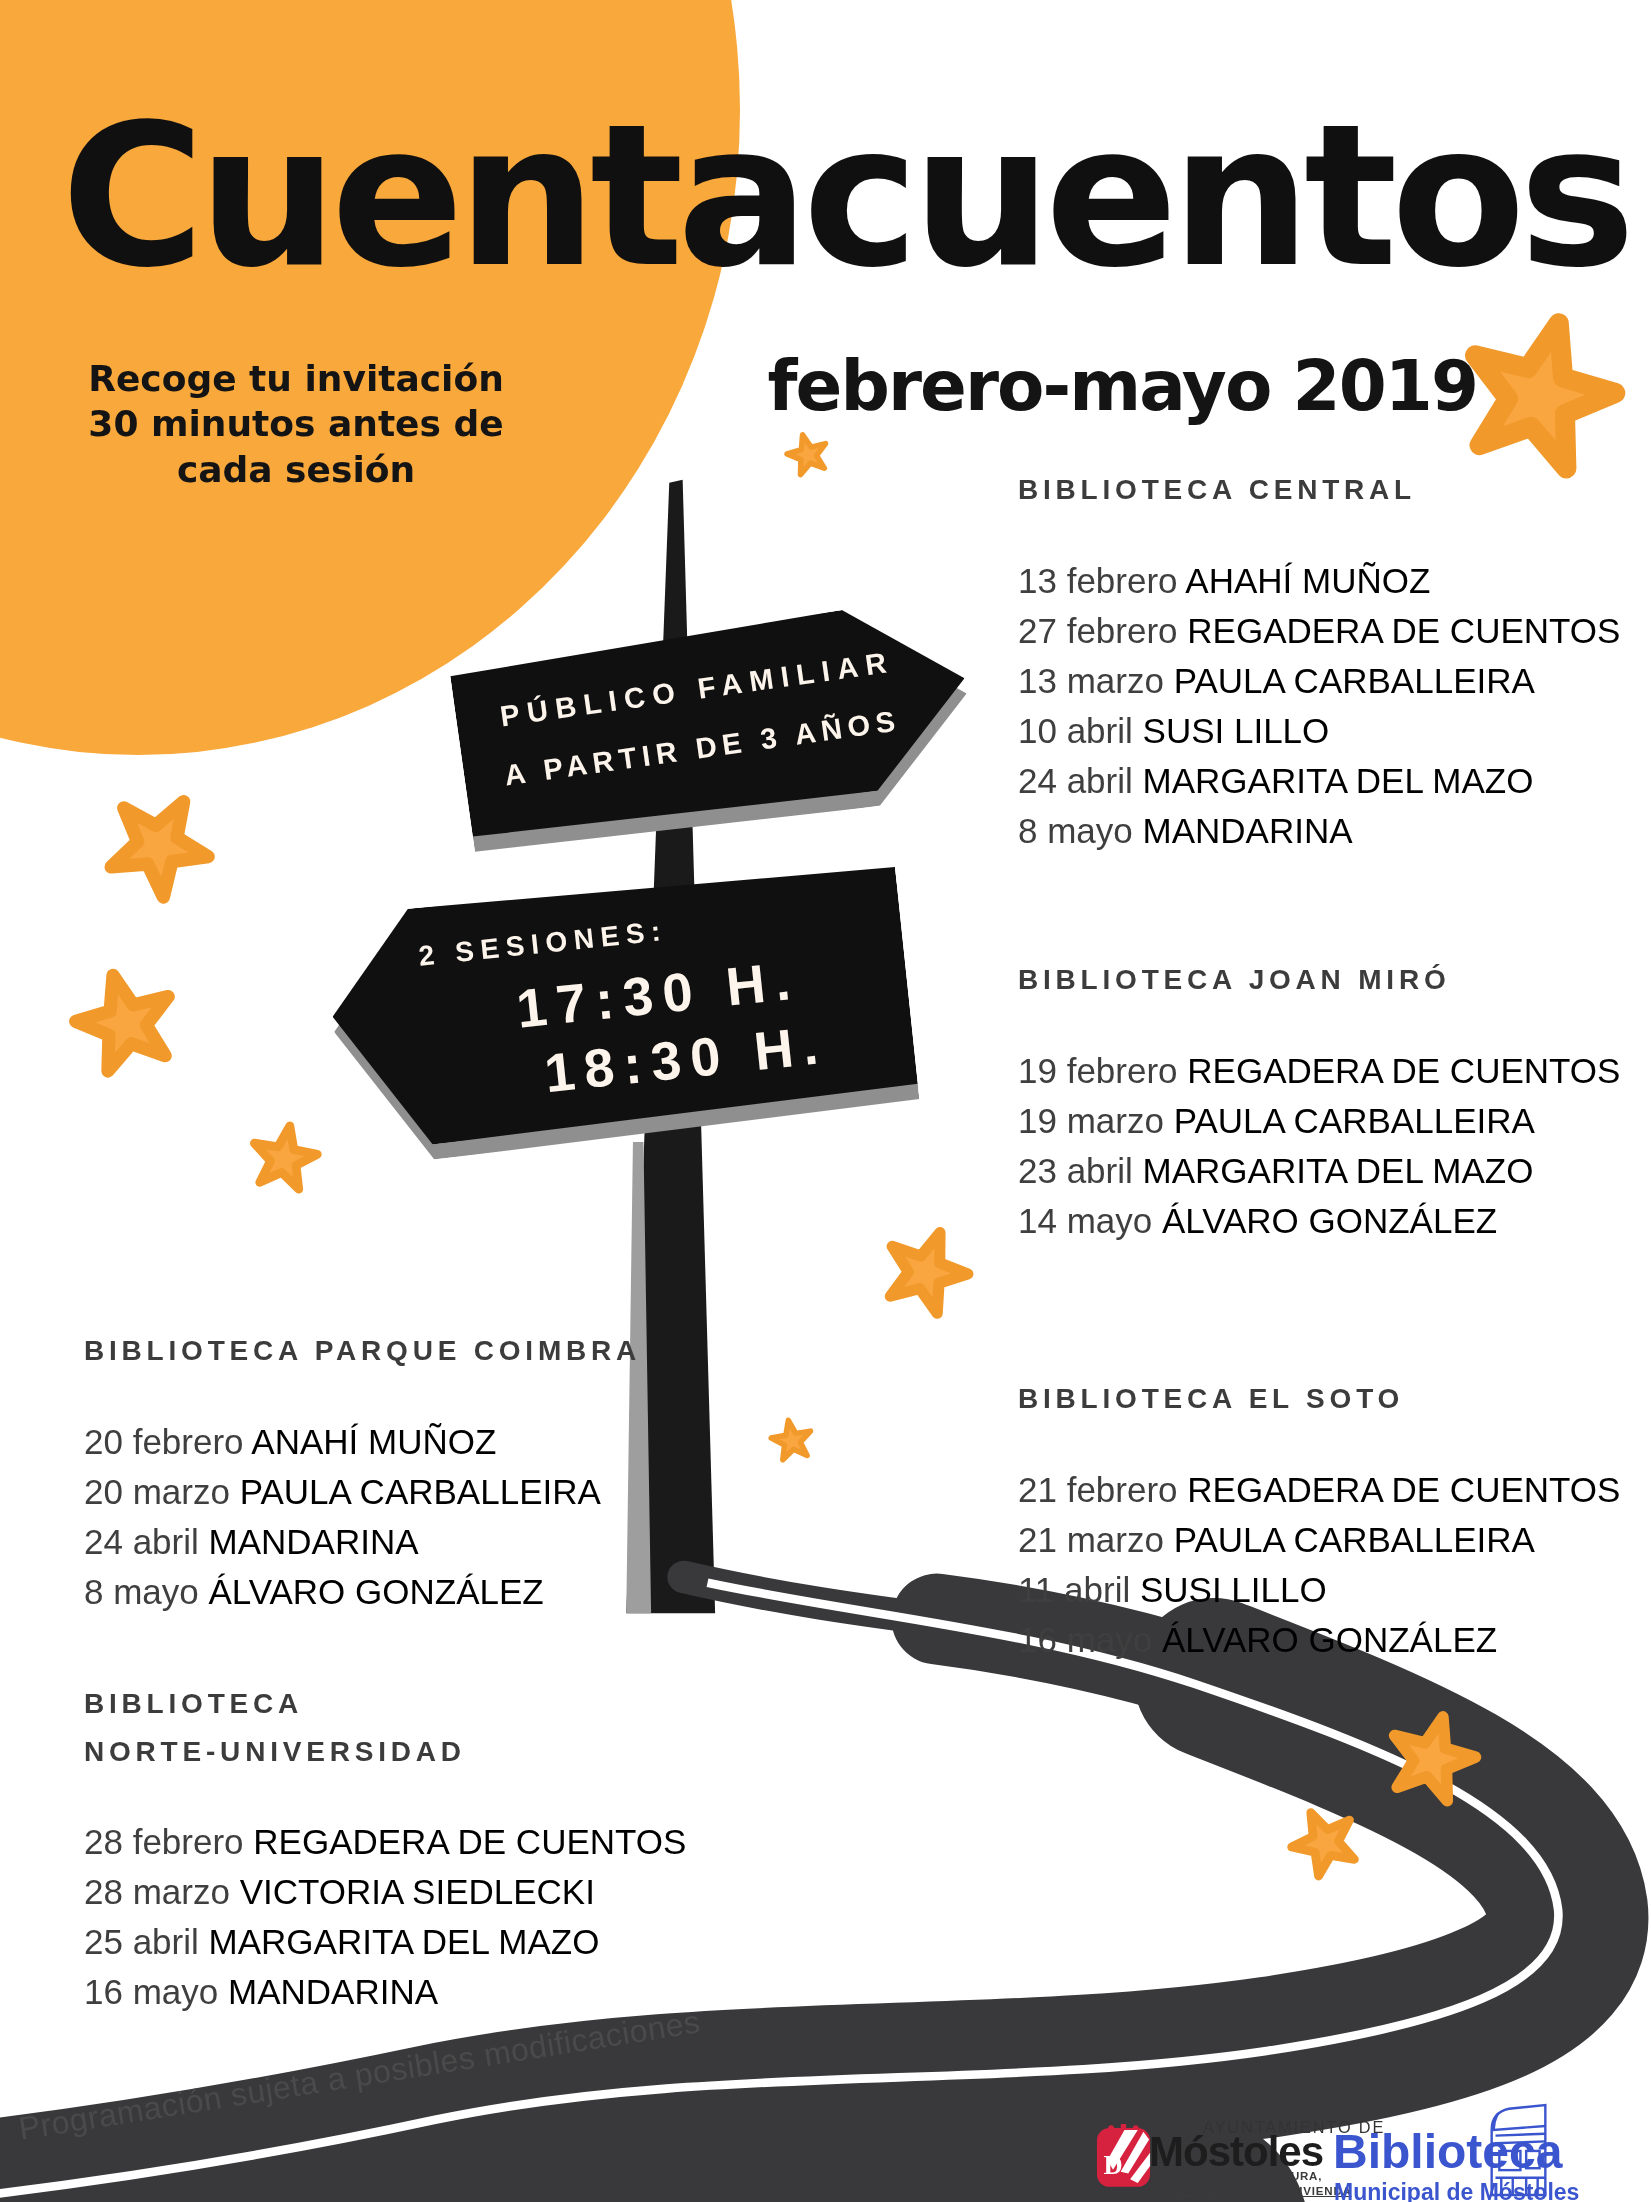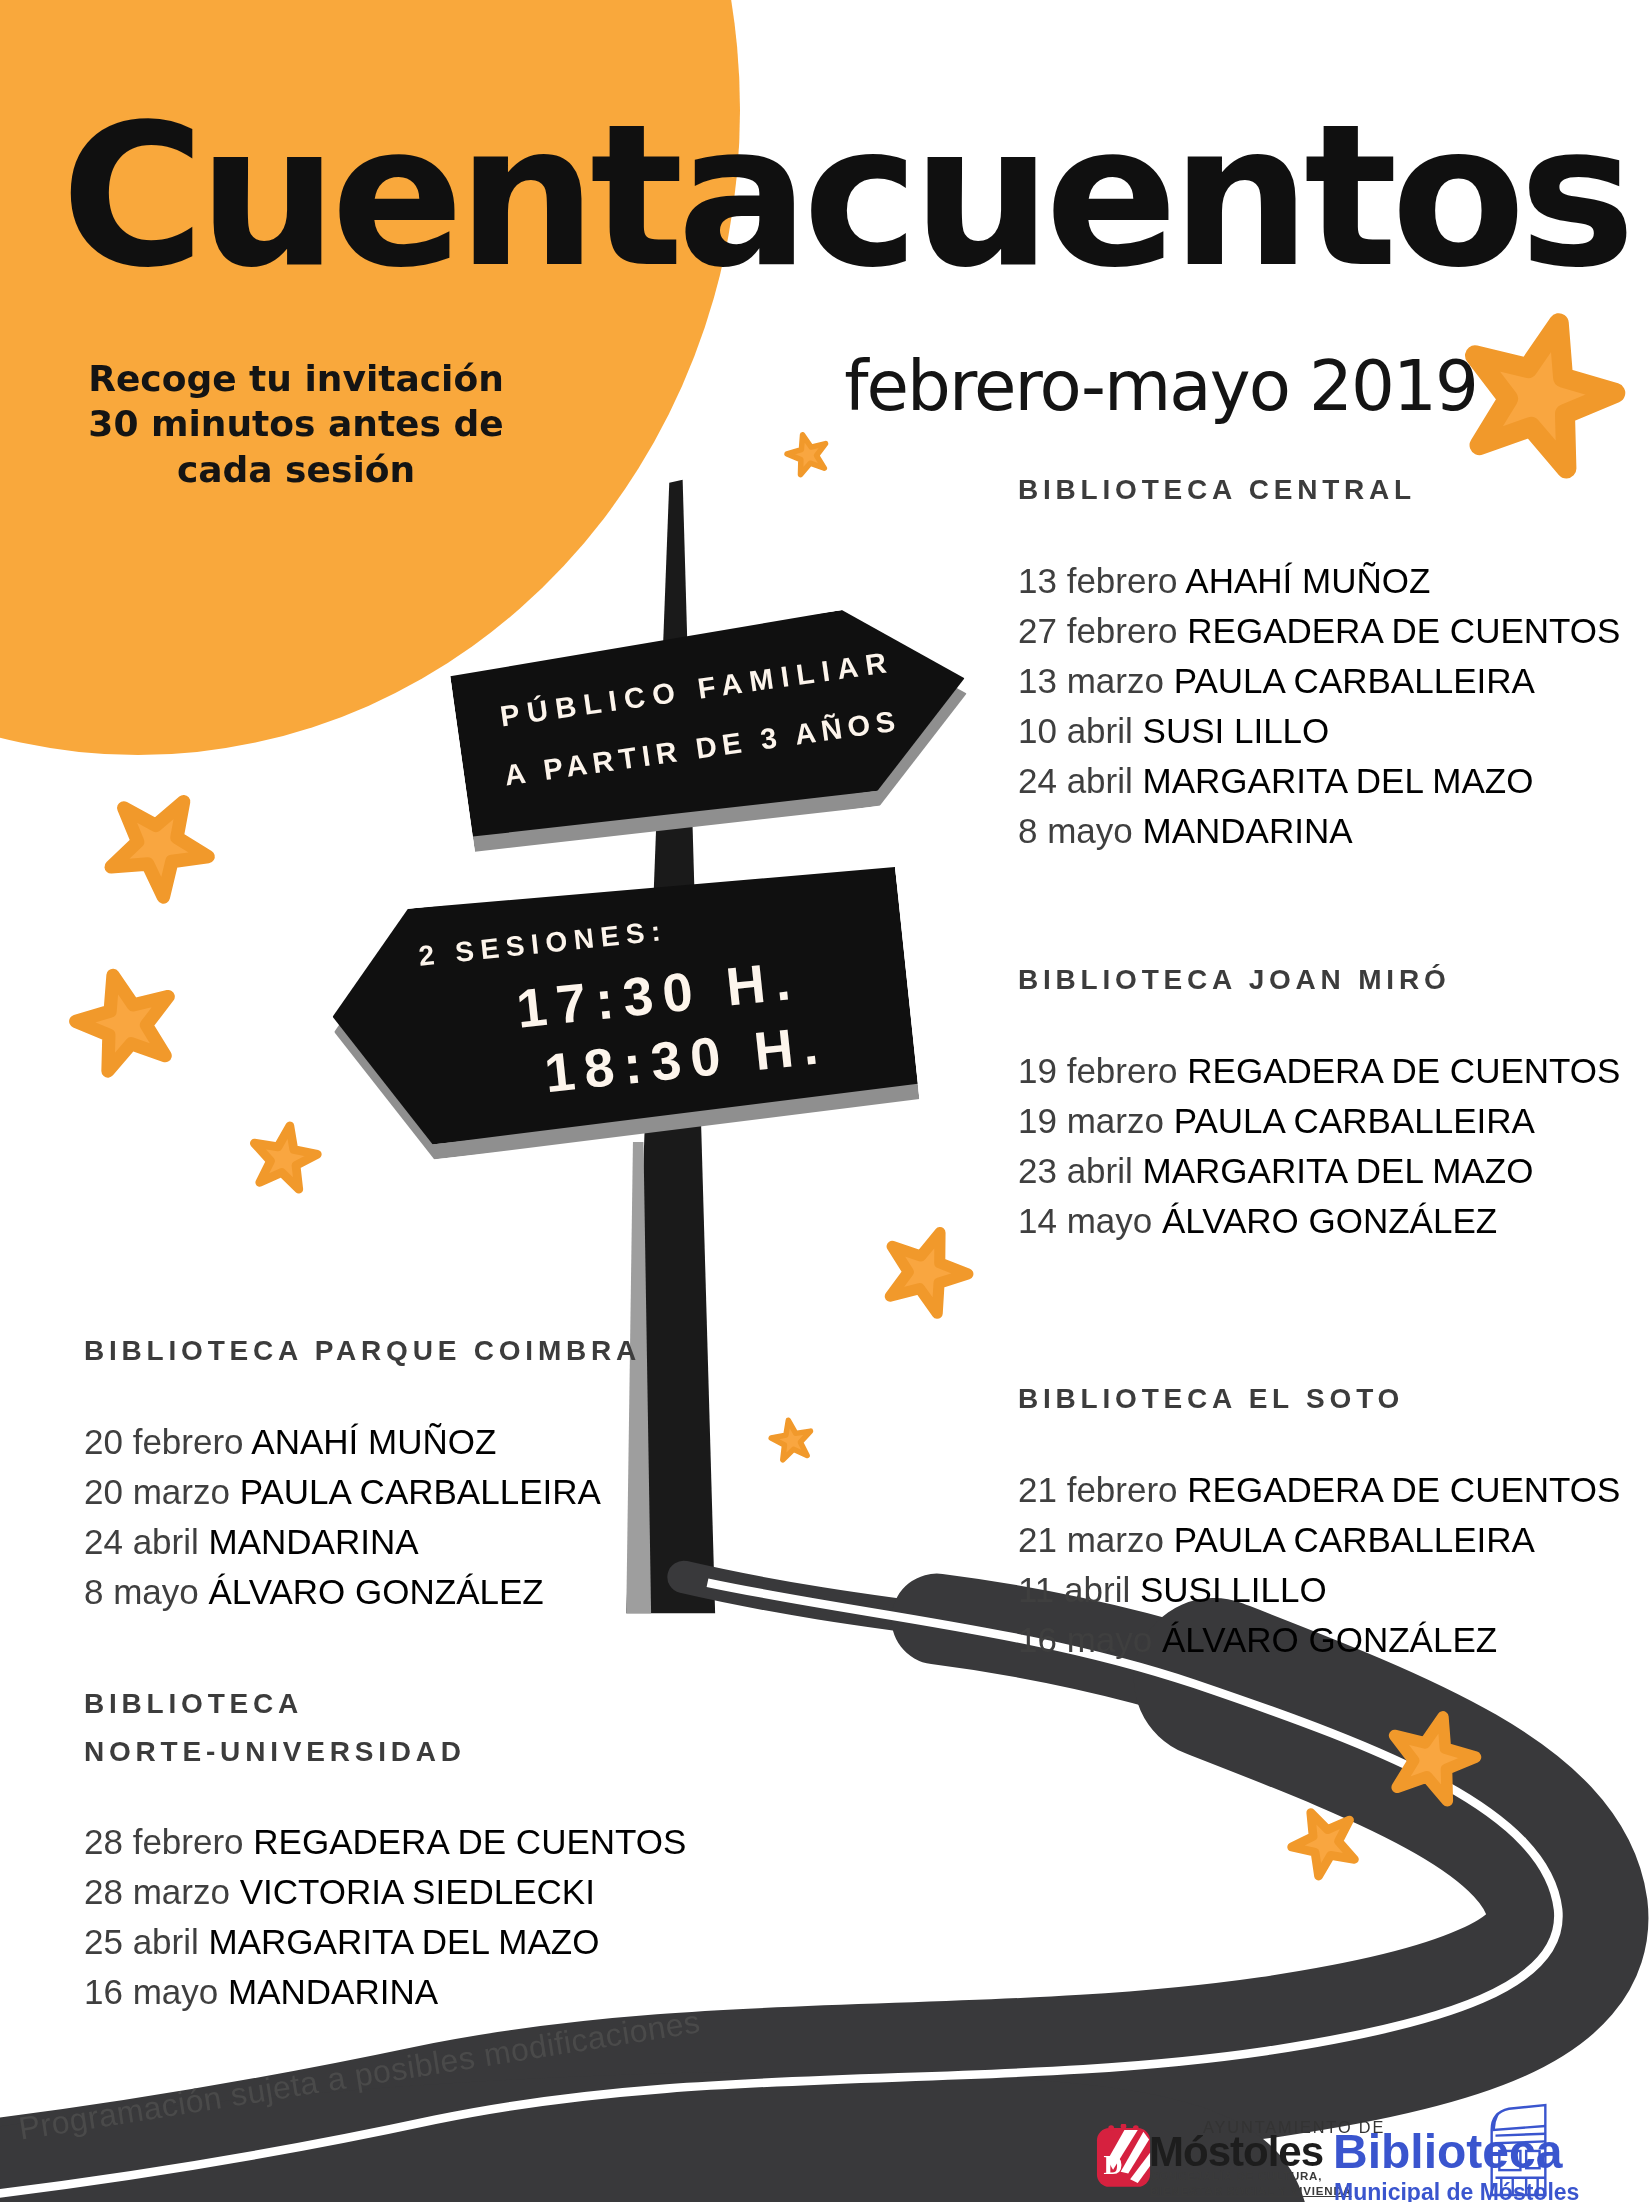--- a/index.html
+++ b/index.html
@@ -16,21 +16,21 @@
   
   .main-title{
     left:0;top:94px;width:1652px;text-align:center;
     font-family:"DejaVu Sans",sans-serif;font-weight:bold;
     font-size:196px;letter-spacing:-6.7px;color:#101010;line-height:1.05;
     white-space:nowrap;
     padding-left:19px;
   }
   .season{
     right:175px;top:346px;font-family:"DejaVu Sans",sans-serif;
-    font-weight:normal;font-size:69px;letter-spacing:-1.9px;color:#141414;
+    font-weight:bold;font-size:69px;letter-spacing:-1.9px;color:#141414;
   }
   .pickup-note{
     left:57px;top:356px;width:478px;text-align:center;
     font-family:"DejaVu Sans",sans-serif;font-weight:bold;
     font-size:36px;line-height:1.26;color:#141414;
   }
   
   svg.layer{left:0;top:0;width:1652px;height:2202px;pointer-events:none;}
   .sign{transform-origin:50% 50%;}
   .sign-body,.sign-shadow{position:absolute;left:0;top:0;width:100%;height:100%;}

